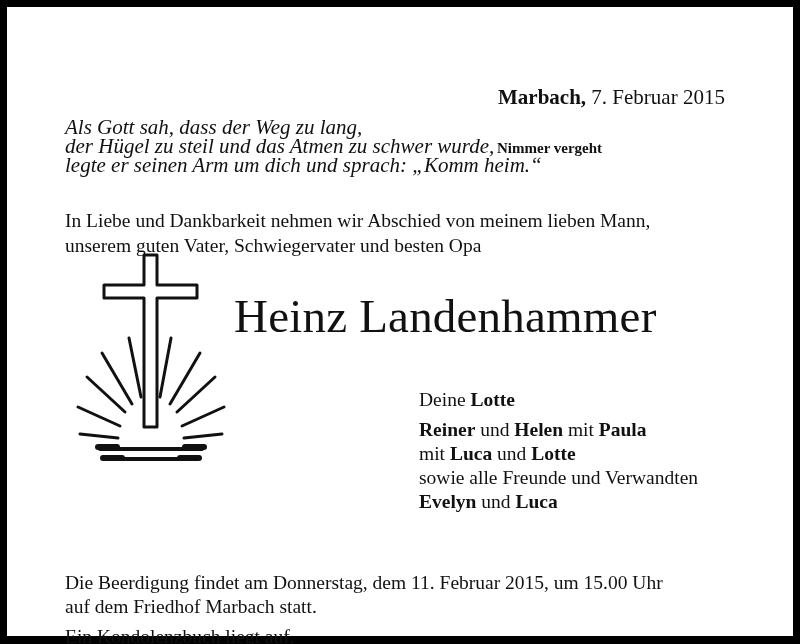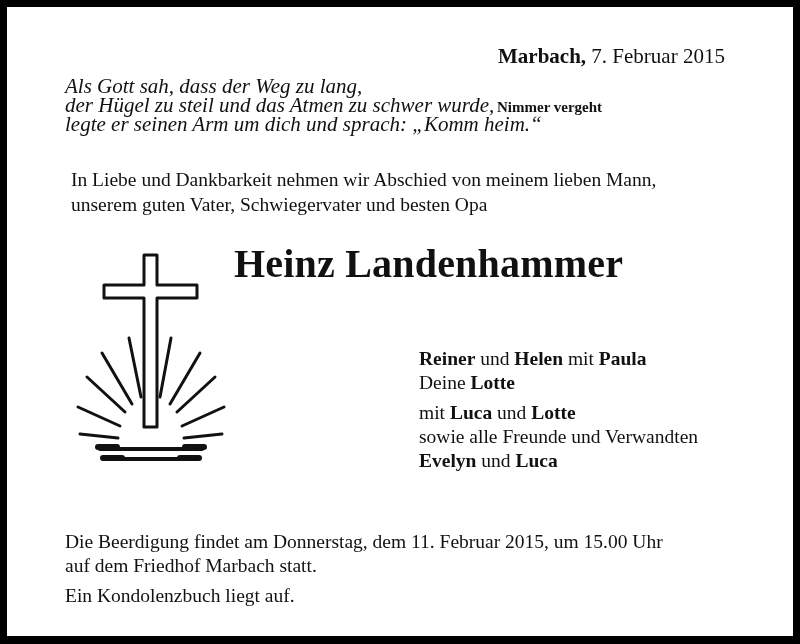--- a/index.html
+++ b/index.html
@@ -4,27 +4,27 @@
   <style>
     html, body { margin: 0; padding: 0; }
     body {
       width: 800px; height: 644px; background: #000; position: relative; overflow: hidden;
       font-family: "Liberation Serif", "DejaVu Serif", serif; color: #111;
     }
     .page {
       position: absolute; left: 7px; top: 7px; width: 786px; height: 629px;
       background: #fff;
     }
-    .abs { position: absolute; white-space: nowrap; }
+    .abs { position: absolute; white-space: nowrap; margin-top: 41px; }
     .place-date { left: 491px; top: 37px; font-size: 21px; }
     .place-date b { font-weight: bold; }
     .poem { left: 58px; top: 70px; font-size: 21px; font-style: italic; line-height: 19px; }
     .motto { left: 490px; top: 91px; font-size: 15px; font-weight: bold; line-height: 19px; }
-    .intro { left: 64px; top: 160px; font-size: 19.5px; line-height: 25px; }
-    .name { left: 227px; top: 233px; font-size: 40px; font-weight: bold; letter-spacing: 0.2px; }
+    .intro { left: 58px; top: 160px; font-size: 19.5px; line-height: 25px; }
+    .name { left: 227px; top: 241px; font-size: 47px; font-weight: normal; letter-spacing: 0.2px; }
     .dates { left: 305px; top: 285px; font-size: 20px; font-weight: bold; }
     .dates .gap { display: inline-block; width: 26px; }
     .family { left: 412px; top: 340px; font-size: 19.5px; line-height: 24px; }
     .family .first { margin-bottom: 6px; }
     .family b { font-weight: bold; }
     .funeral { left: 58px; top: 523px; font-size: 19.5px; line-height: 24px; }
     .condolence { left: 58px; top: 578px; font-size: 19.5px; }
     .cross { position: absolute; left: 55px; top: 245px; }
     .line { display: block; }
   </style>
@@ -78,22 +78,22 @@
         <line x1="41" y1="206" x2="60" y2="206" stroke-width="6"></line>
         <line x1="118" y1="206" x2="137" y2="206" stroke-width="6"></line>
       </g>
     </svg>
   </div>
 
   <div class="abs name">Heinz Landenhammer</div>
 
 
   <div class="abs family">
+    <span class="line first"><span>Deine </span><b>Lotte</b></span>
     <span class="line"><b>Reiner</b><span> und </span><b>Helen</b><span> mit </span><b>Paula</b></span>
-    <span class="line first"><span>Deine </span><b>Lotte</b></span>
     <span class="line"><span>mit </span><b>Luca</b><span> und </span><b>Lotte</b></span>
     <span class="line">sowie alle Freunde und Verwandten</span>
     <span class="line"><b>Evelyn</b><span> und </span><b>Luca</b></span>
   </div>
 
   <div class="abs funeral">
     <span class="line">Die Beerdigung findet am Donnerstag, dem 11. Februar 2015, um 15.00 Uhr</span>
     <span class="line">auf dem Friedhof Marbach statt.</span>
   </div>
 

